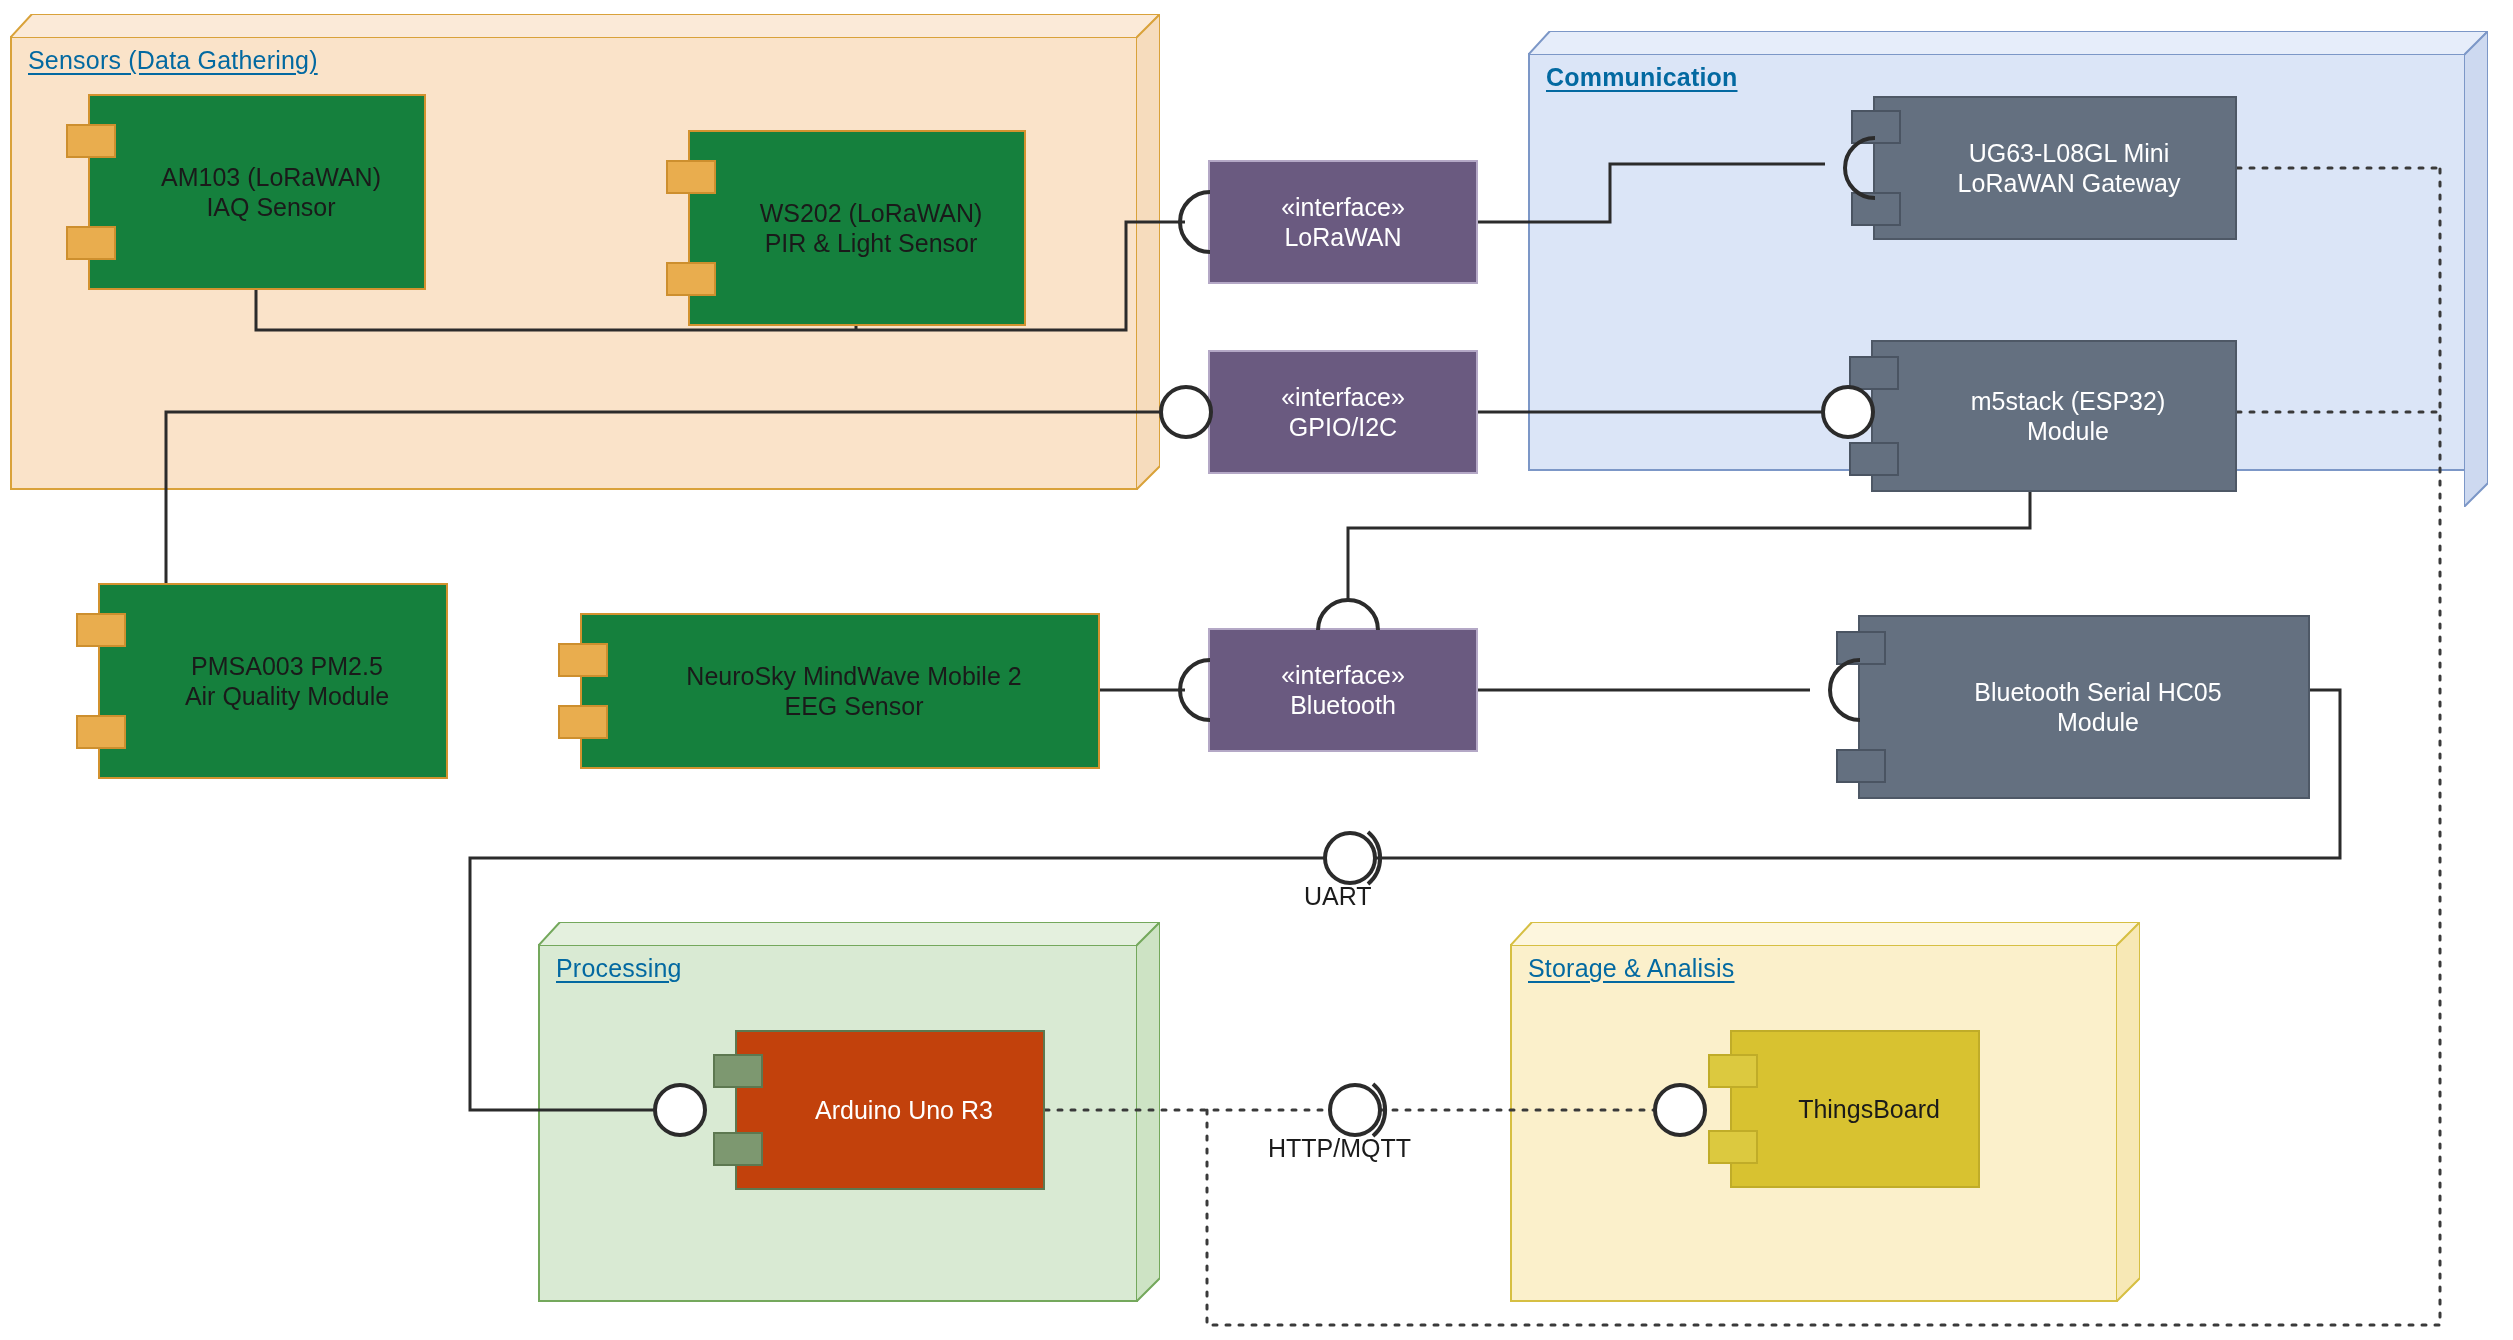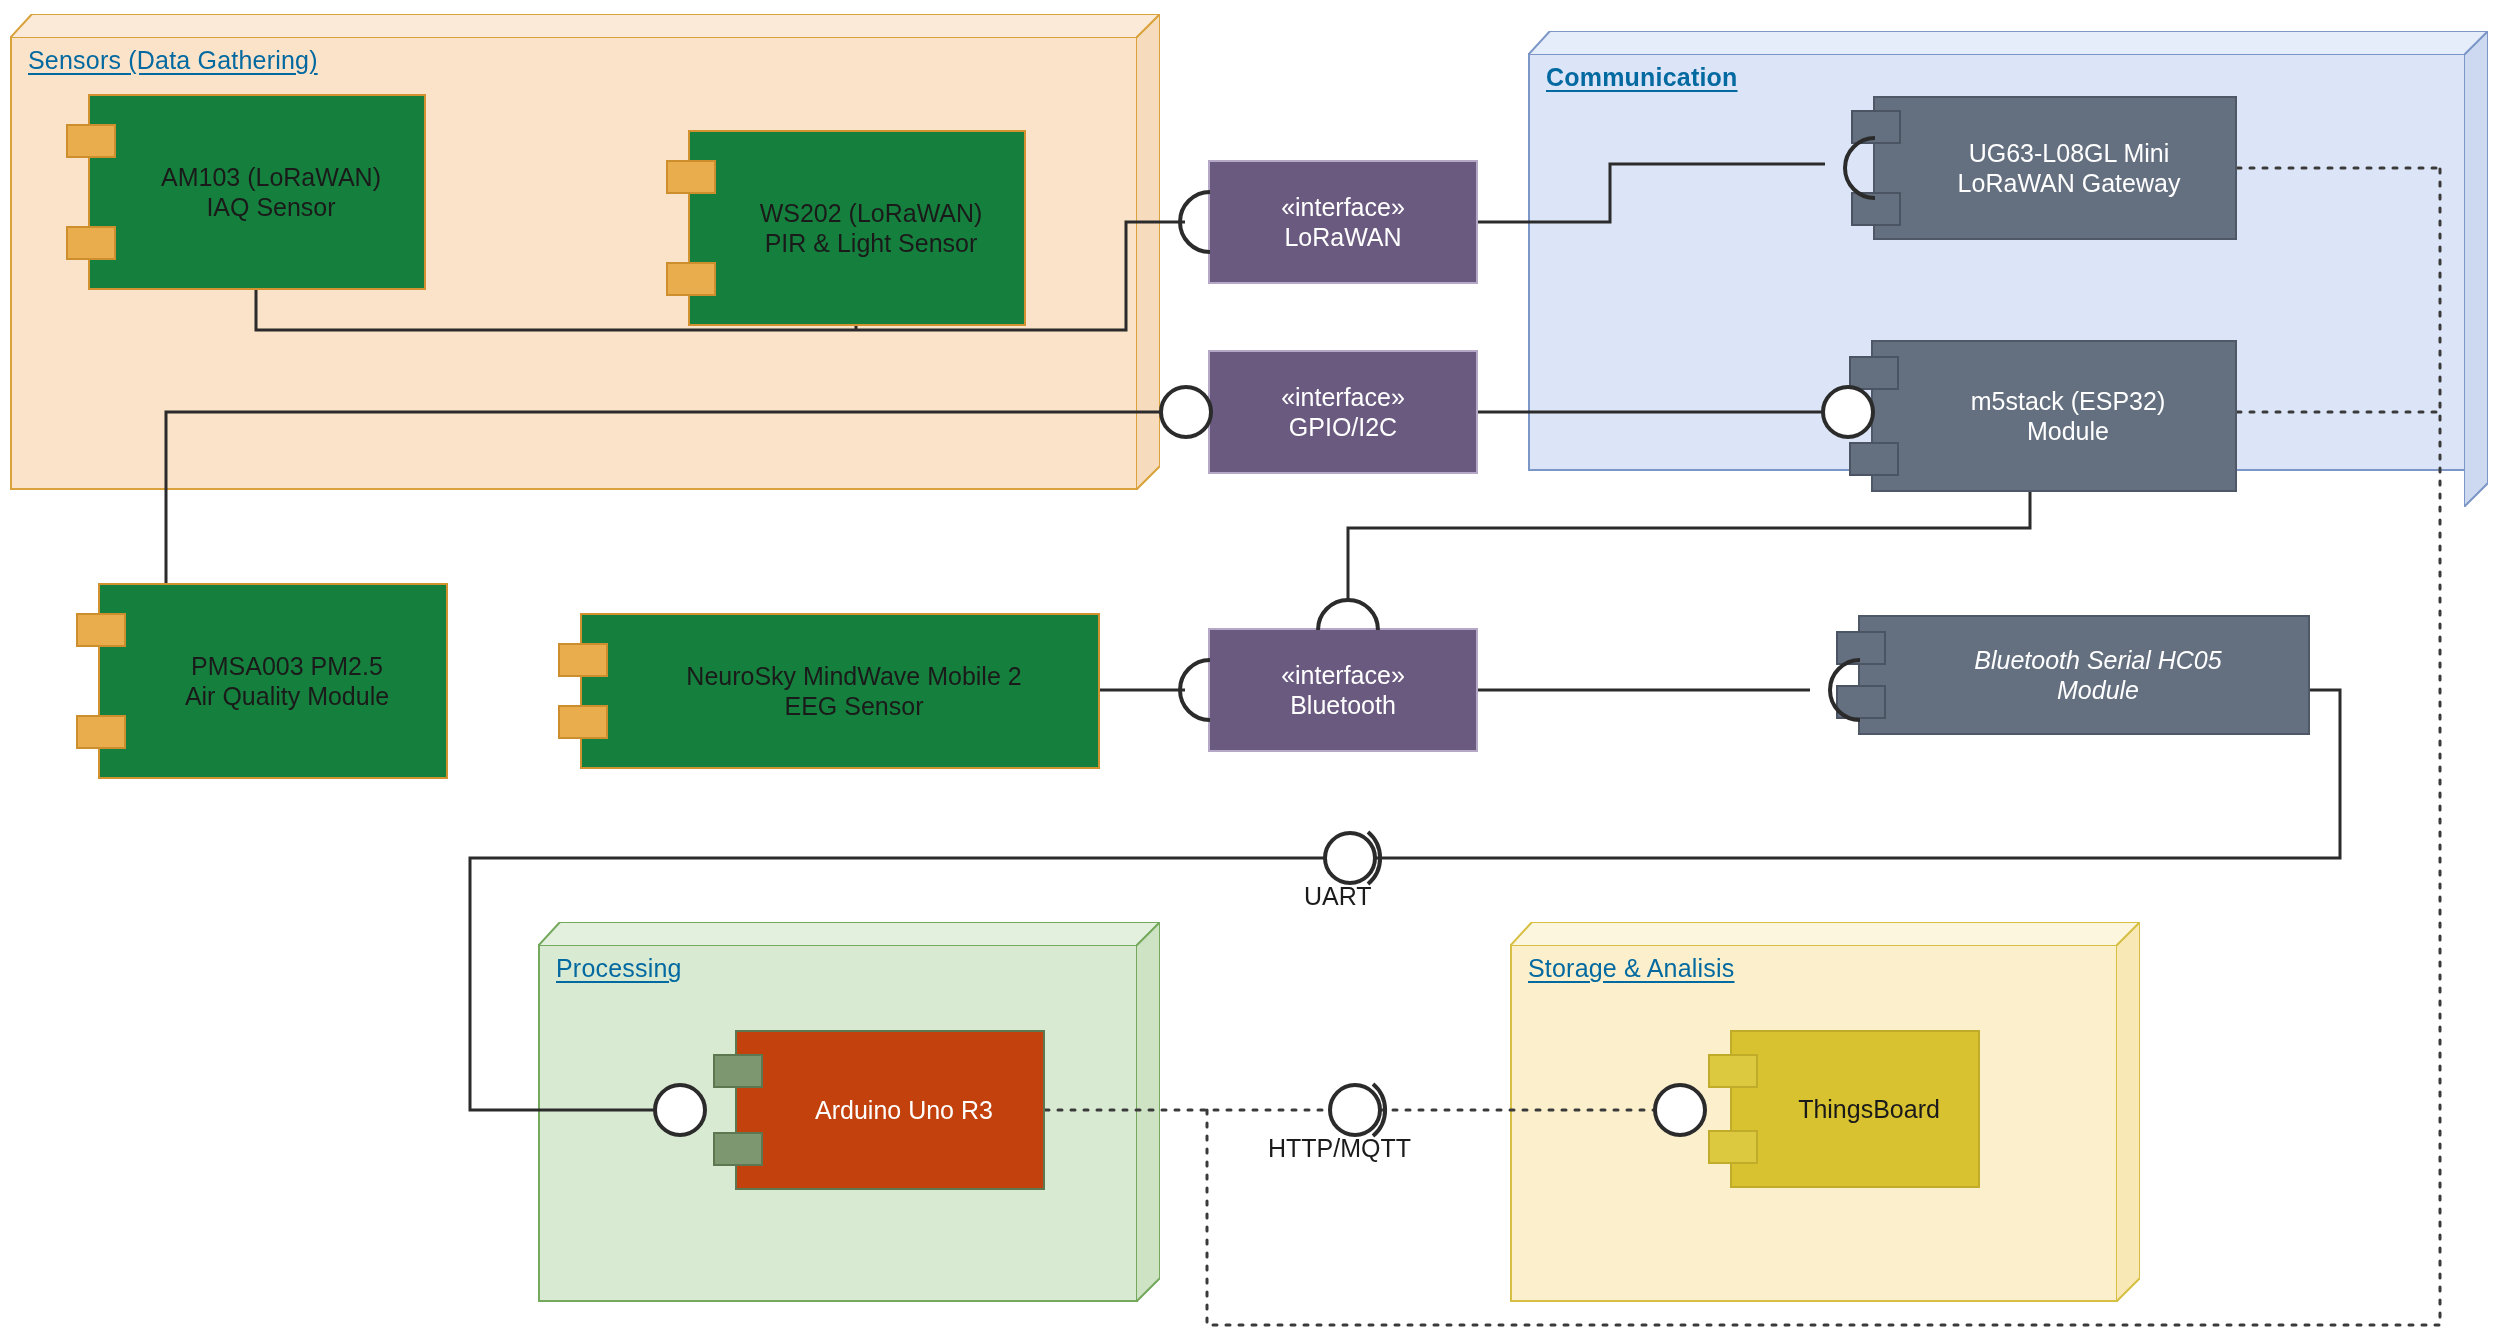--- a/index.html
+++ b/index.html
@@ -162,21 +162,21 @@
 LoRaWAN Gateway</span>
   </div>
 
   <div class="comp c-grey" style="left:1871px;top:340px;width:366px;height:152px;">
     <span class="tab t1" style="top:14px;"></span>
     <span class="tab t2" style="bottom:14px;"></span>
     <span class="lbl">m5stack (ESP32)
 Module</span>
   </div>
 
-  <div class="comp c-grey" style="left:1858px;top:615px;width:452px;height:120px;font-style:italic;">
+  <div class="comp c-grey" style="left:1858px;top:615px;width:452px;height:184px;">
     <span class="tab t1" style="top:14px;"></span>
     <span class="tab t2" style="bottom:14px;"></span>
     <span class="lbl">Bluetooth Serial HC05
 Module</span>
   </div>
 
   <div class="comp c-green" style="left:735px;top:1030px;width:310px;height:160px;">
     <span class="tab t1" style="top:22px;"></span>
     <span class="tab t2" style="bottom:22px;"></span>
     <span class="lbl">Arduino Uno R3</span>

